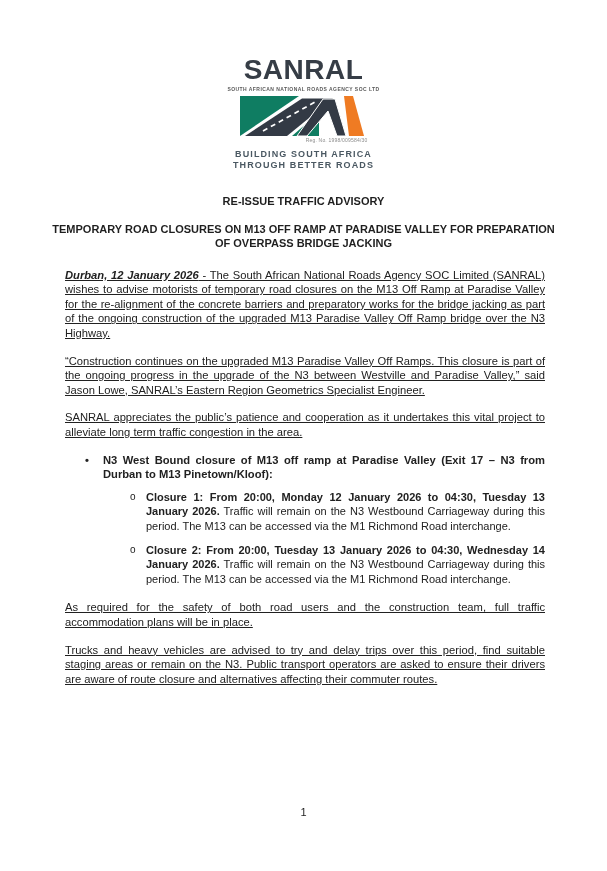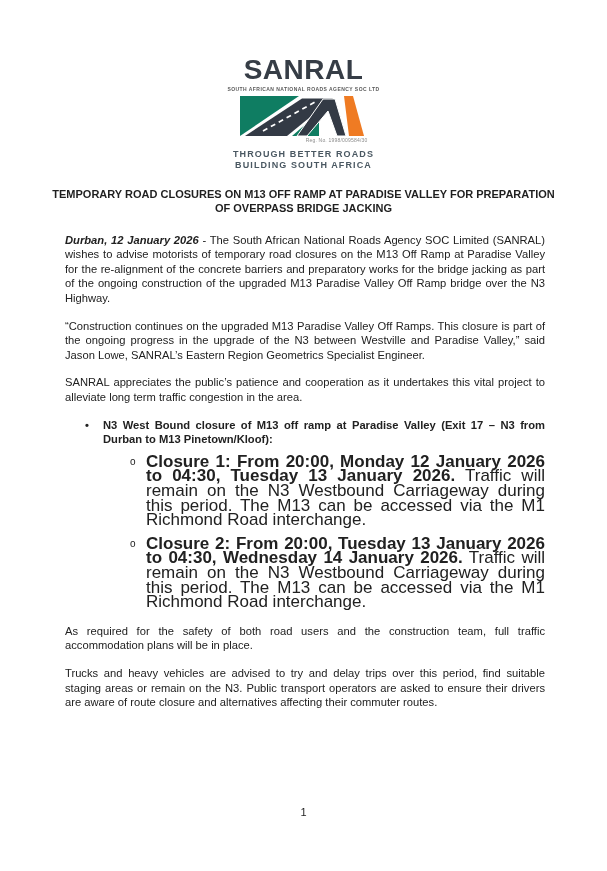--- a/index.html
+++ b/index.html
@@ -39,41 +39,42 @@
   }
   h2.title {
     margin:15px auto 15px; font-size:11px; font-weight:700; text-align:center;
     line-height:14.6px; max-width:505px; color:#1f1f1f;
   }
   
   .body { padding:0 62px 0 65px; }
   .body p {
     margin:0 0 13px; font-size:11.2px; line-height:14.6px;
     text-align:justify;
+    text-decoration:underline;
   }
   p.intro { margin-top:17px; }
   .lead-bi { font-weight:700; font-style:italic; }
   .b { font-weight:700; }
   
   .li-main { display:flex; margin:4px 0 8px; }
   .li-main .marker {
     width:18px; margin-left:20px; flex:0 0 auto;
     font-size:11.2px; line-height:14.6px; font-weight:700;
   }
   .li-main .li-text {
     flex:1; font-size:11.2px; line-height:14.6px;
     text-align:justify; font-weight:700;
   }
   .li-sub { display:flex; margin:0 0 9px; }
   .li-sub .marker {
     width:16px; margin-left:65px; flex:0 0 auto;
     font-size:10px; line-height:14.6px;
   }
   .li-sub .li-text {
-    flex:1; font-size:17px; line-height:14.6px; text-align:justify;
+    flex:1; font-size:11px; line-height:14.6px; text-align:justify;
     font-weight:400;
   }
   p.safety { margin-top:14px; }
   
   .footer {
     position:absolute; left:0; bottom:53px; width:100%;
     text-align:center; font-size:11px; color:#1f1f1f;
   }
 </style>
 </head>
@@ -90,25 +91,26 @@
         <rect x="0" y="0" width="79" height="40" fill="#0F7D62"></rect>
         <polygon points="0,40 59,0 98,0 52,40" fill="#ffffff"></polygon>
         <polygon points="5,40 62,2.5 93,2.5 47,40" fill="#333A45"></polygon>
         <line x1="23" y1="35" x2="75" y2="6" stroke="#ffffff" stroke-width="1.7" stroke-dasharray="5 4"></line>
         <polygon points="57,40 83,3 95,3 106,40 97,40 88,15 67,40" fill="#333A45" stroke="#ffffff" stroke-width="1"></polygon>
         <polygon points="104,0 113,0 124,40 109,40" fill="#EF7B23"></polygon>
       </svg>
       <div class="regno">Reg. No. 1998/009584/30</div>
     </div>
     <div class="tagline">
+      <div>BUILDING SOUTH AFRICA</div>
       <div>THROUGH BETTER ROADS</div>
-      <div>BUILDING SOUTH AFRICA</div>
     </div>
   </header>
 
+  <h1 class="adv">RE-ISSUE TRAFFIC ADVISORY</h1>
   <h2 class="title">TEMPORARY ROAD CLOSURES ON M13 OFF RAMP AT PARADISE VALLEY FOR PREPARATION OF OVERPASS BRIDGE JACKING</h2>
 
   <main class="body">
 
     <p class="intro"><span class="lead-bi">Durban, 12 January 2026</span><span> - The South African National Roads Agency SOC Limited (SANRAL) wishes to advise motorists of temporary road closures on the M13 Off Ramp at Paradise Valley for the re-alignment of the concrete barriers and preparatory works for the bridge jacking as part of the ongoing construction of the upgraded M13 Paradise Valley Off Ramp bridge over the N3 Highway.</span></p>
 
     <p>“Construction continues on the upgraded M13 Paradise Valley Off Ramps. This closure is part of the ongoing progress in the upgrade of the N3 between Westville and Paradise Valley,” said Jason Lowe, SANRAL’s Eastern Region Geometrics Specialist Engineer.</p>
 
     <p>SANRAL appreciates the public’s patience and cooperation as it undertakes this vital project to alleviate long term traffic congestion in the area.</p>
 

